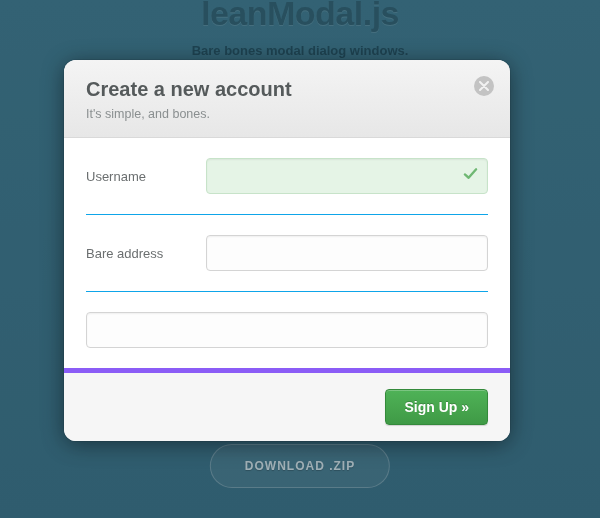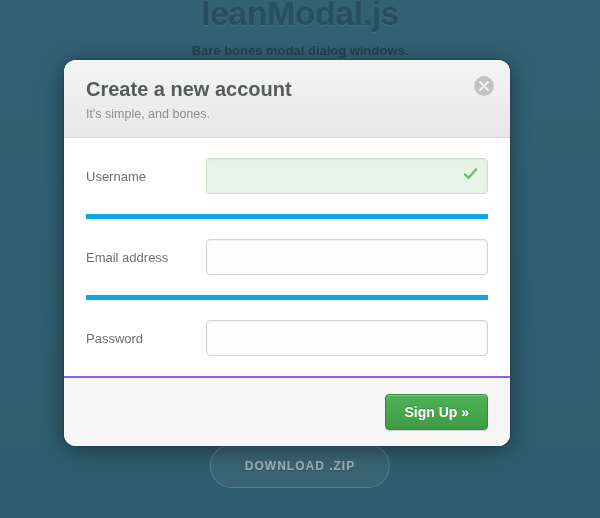--- a/index.html
+++ b/index.html
@@ -102,21 +102,21 @@
     background: #c3c3c3;
     display: flex; align-items: center; justify-content: center;
     cursor: pointer;
   }
   .close svg { width: 10px; height: 10px; fill: #f1f1f1; }
   .modal-body { padding: 0 22px; }
   .field {
     display: flex;
     align-items: center;
     padding: 20px 0;
-    border-bottom: 5px solid #0ea5e9;
+    border-bottom: 1px solid #0ea5e9;
   }
   .field:last-of-type { border-bottom: none; }
   .field label {
     width: 120px;
     font-size: 13px;
     color: #6b6f70;
   }
   .input-wrap {
     flex: 1;
     position: relative;
@@ -138,21 +138,21 @@
   }
   .check-icon {
     position: absolute;
     right: 10px; top: 50%;
     transform: translateY(-50%);
     color: #7cbf7e;
   }
   .check-icon svg { width: 15px; height: 15px; fill: currentColor; }
   .modal-footer {
     background: #f6f6f6;
-    border-top: 2px solid #8b5cf6;
+    border-top: 5px solid #8b5cf6;
     padding: 16px 22px;
     display: flex;
     justify-content: flex-end;
   }
   .btn-primary {
     background: linear-gradient(#4fb257,#3f9a46);
     border: 1px solid #348a3b;
     color: #fff;
     font-weight: 700;
     font-size: 14px;
@@ -207,28 +207,27 @@
         <input class="input valid" type="text" value="" style="">
         <span class="check-icon">
           <svg viewBox="0 0 16 16">
               <path d="M2 8.5 L6 12 L14 3" stroke="#6fb873" stroke-width="2.5" fill="none" stroke-linecap="round" stroke-linejoin="round"></path>
             </svg>
         </span>
       </div>
     </div>
 
     <div class="field">
-      <label>Email address</label>
+      <label>Bare address</label>
       <div class="input-wrap">
         <input class="input" type="text" value="" style="">
       </div>
     </div>
 
     <div class="field">
-      <label>Password</label>
       <div class="input-wrap">
         <input class="input" type="password" value="" style="">
       </div>
     </div>
 
   </div>
 
   <div class="modal-footer">
     <button class="btn-primary">
       <span>Sign Up »</span>

